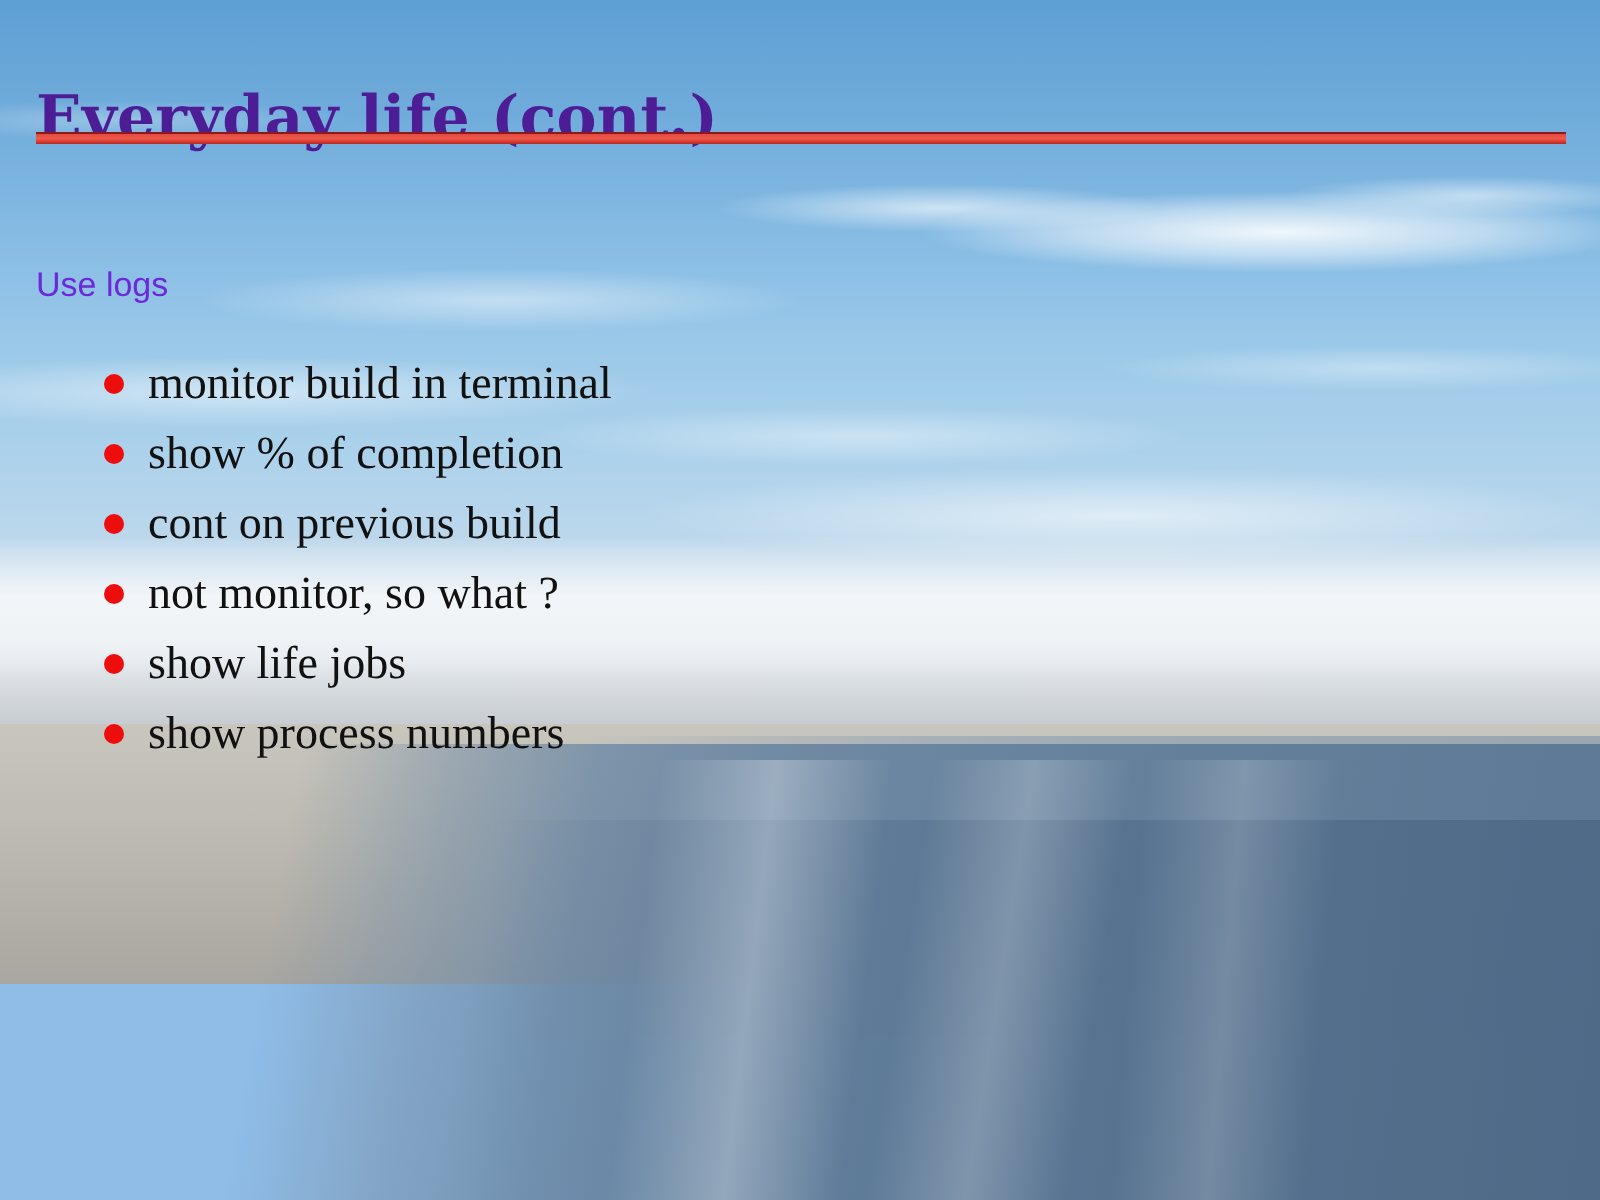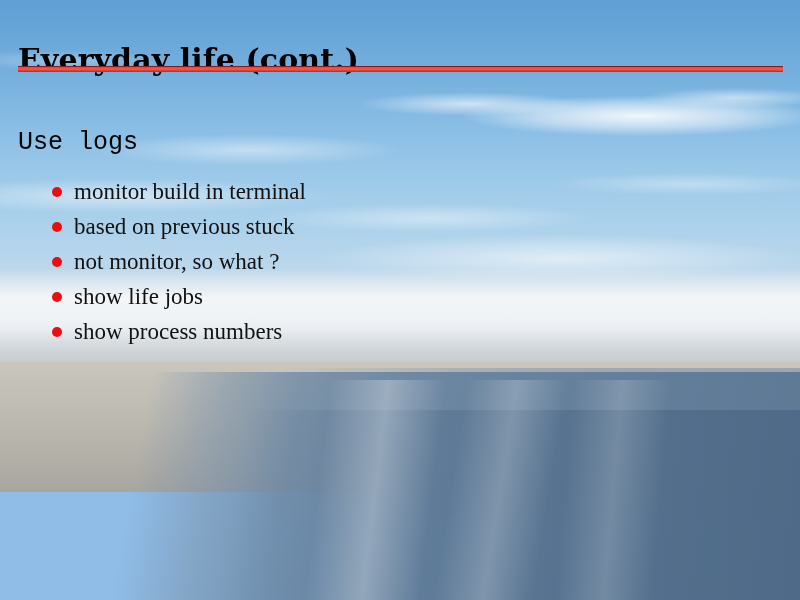--- a/index.html
+++ b/index.html
@@ -206,21 +206,21 @@
   .content { position: absolute; left: 0; top: 0; width: 800px; height: 600px; }
 
   .slide-title {
     position: absolute;
     left: 18px;
     top: 22px;
     font-family: "DejaVu Serif", "Liberation Serif", serif;
     font-weight: bold;
     font-size: 30px;
     line-height: 36px;
-    color: #000000;
+    color: #4c1d95;
     letter-spacing: .1px;
     white-space: nowrap;
   }
   .title-rule {
     position: absolute;
     left: 18px;
     top: 66px;
     width: 765px;
     height: 6px;
     background: linear-gradient(to bottom,
@@ -229,24 +229,24 @@
       #d83a30 80%, #b52a22 100%);
   }
 
   .body-block {
     position: absolute;
     left: 18px;
     top: 128px;
     width: 760px;
   }
   .lead-line {
-    font-family: Liberation Mono, monospace;
-    font-size: 25px;
+    font-family: Liberation Sans, sans-serif;
+    font-size: 17px;
     line-height: 30px;
-    color: #000000;
+    color: #6d28d9;
     margin: 0 0 6px 0;
   }
   .bullet-list {
     list-style: none;
     margin: 16px;
     padding: 0 0 0 18px;
   }
   .bullet-item {
     position: relative;
     font-family: "Liberation Serif", "DejaVu Serif", serif;
@@ -297,21 +297,25 @@
 
       <p class="lead-line">Use logs</p>
 
       <ul class="bullet-list">
         <li class="bullet-item">
           <span class="bullet-dot"></span>
           <span>monitor build in terminal</span>
         </li>
         <li class="bullet-item">
           <span class="bullet-dot"></span>
-          <span>based on previous stuck</span>
+          <span>show % of completion</span>
+        </li>
+        <li class="bullet-item">
+          <span class="bullet-dot"></span>
+          <span>cont on previous build</span>
         </li>
         <li class="bullet-item">
           <span class="bullet-dot"></span>
           <span>not monitor, so what ?</span>
         </li>
         <li class="bullet-item">
           <span class="bullet-dot"></span>
           <span>show life jobs</span>
         </li>
         <li class="bullet-item">

